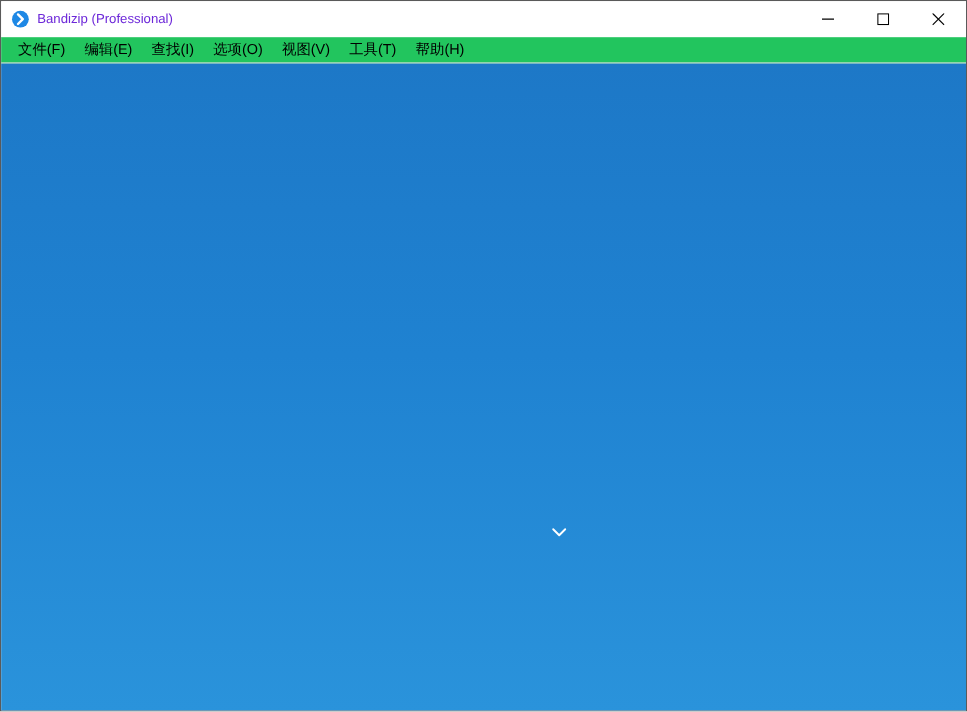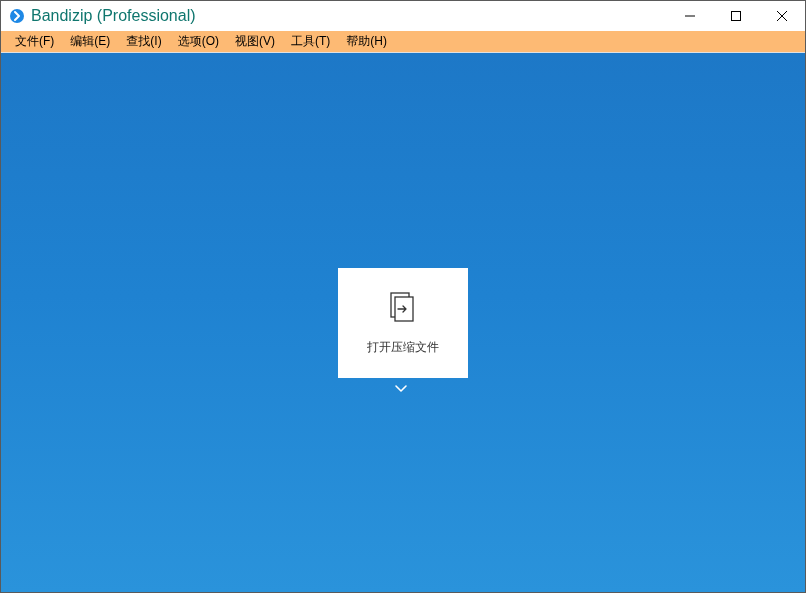--- a/index.html
+++ b/index.html
@@ -1,24 +1,24 @@
 <!DOCTYPE html>
 <html><head>
 <meta charset="utf-8">
 <style>
   * { box-sizing: border-box; margin: 0; padding: 0; }
   html, body { width: 806px; height: 593px; font-family: "Microsoft YaHei", "Segoe UI", sans-serif; overflow: hidden; }
   .window { width: 806px; height: 593px; background: #fff; border: 1px solid #5a5a5a; display: flex; flex-direction: column; }
   .titlebar { height: 30px; display: flex; align-items: center; background: #fff; }
   .titlebar .app-icon { width: 16px; height: 16px; margin-left: 8px; margin-right: 6px; display: flex; align-items: center; justify-content: center; }
-  .titlebar .title { font-size: 16px; color: #0f766e; flex: 0 0 auto; }
+  .titlebar .title { font-size: 11px; color: #6d28d9; flex: 0 0 auto; }
   .titlebar .spacer { flex: 1 1 auto; }
   .win-controls { display: flex; height: 100%; }
   .win-btn { width: 46px; height: 30px; display: flex; align-items: center; justify-content: center; }
-  .menubar { height: 22px; display: flex; align-items: center; padding: 0 6px; background: #fdba74; border-bottom: 1px solid #e0e0e0; }
+  .menubar { height: 22px; display: flex; align-items: center; padding: 0 6px; background: #22c55e; border-bottom: 1px solid #e0e0e0; }
   .menu-item { font-size: 12px; color: #000; padding: 2px 8px; cursor: default; }
   .content { flex: 1 1 auto; position: relative; background: linear-gradient(to bottom, #1d78c7 0%, #1f82d1 45%, #2a93db 100%); display: flex; align-items: center; justify-content: center; }
   .cards { display: flex; gap: 4px; position: relative; }
   .card { width: 130px; height: 110px; background: #fff; display: flex; flex-direction: column; align-items: center; justify-content: center; gap: 14px; cursor: pointer; }
   .card-icon { width: 36px; height: 36px; display: flex; align-items: center; justify-content: center; color: #333; }
   .card-label { font-size: 12px; color: #333; }
   .chevron-wrap { position: absolute; left: 50px; top: 112px; width: 26px; height: 18px; display: flex; align-items: center; justify-content: center; cursor: pointer; }
   .statusbar { height: 30px; background: #0c4f87; display: flex; align-items: center; justify-content: center; gap: 8px; }
   .statusbar .sb-text { color: #fff; font-size: 13px; }
   .info-icon { width: 16px; height: 16px; display: flex; align-items: center; justify-content: center; }
@@ -63,30 +63,20 @@
     <span class="menu-item">查找(I)</span>
     <span class="menu-item">选项(O)</span>
     <span class="menu-item">视图(V)</span>
     <span class="menu-item">工具(T)</span>
     <span class="menu-item">帮助(H)</span>
   </div>
 
   <div class="content">
     <div class="cards">
 
-      <div class="card">
-        <span class="card-icon">
-          <svg width="36" height="36" viewBox="0 0 36 36">
-            <rect x="6" y="4" width="18" height="24" fill="none" stroke="#333" stroke-width="1.3"></rect>
-            <rect x="10" y="8" width="18" height="24" fill="#fff" stroke="#333" stroke-width="1.3"></rect>
-            <path d="M13 20 L21 20 M18 17 L21 20 L18 23" fill="none" stroke="#333" stroke-width="1.3" stroke-linecap="round" stroke-linejoin="round"></path>
-          </svg>
-        </span>
-        <span class="card-label">打开压缩文件</span>
-      </div>
 
 
       <div class="chevron-wrap">
         <svg width="14" height="10" viewBox="0 0 14 10">
           <path d="M2 2 L7 7 L12 2" fill="none" stroke="#fff" stroke-width="1.6" stroke-linecap="round" stroke-linejoin="round"></path>
         </svg>
       </div>
     </div>
   </div>
 

